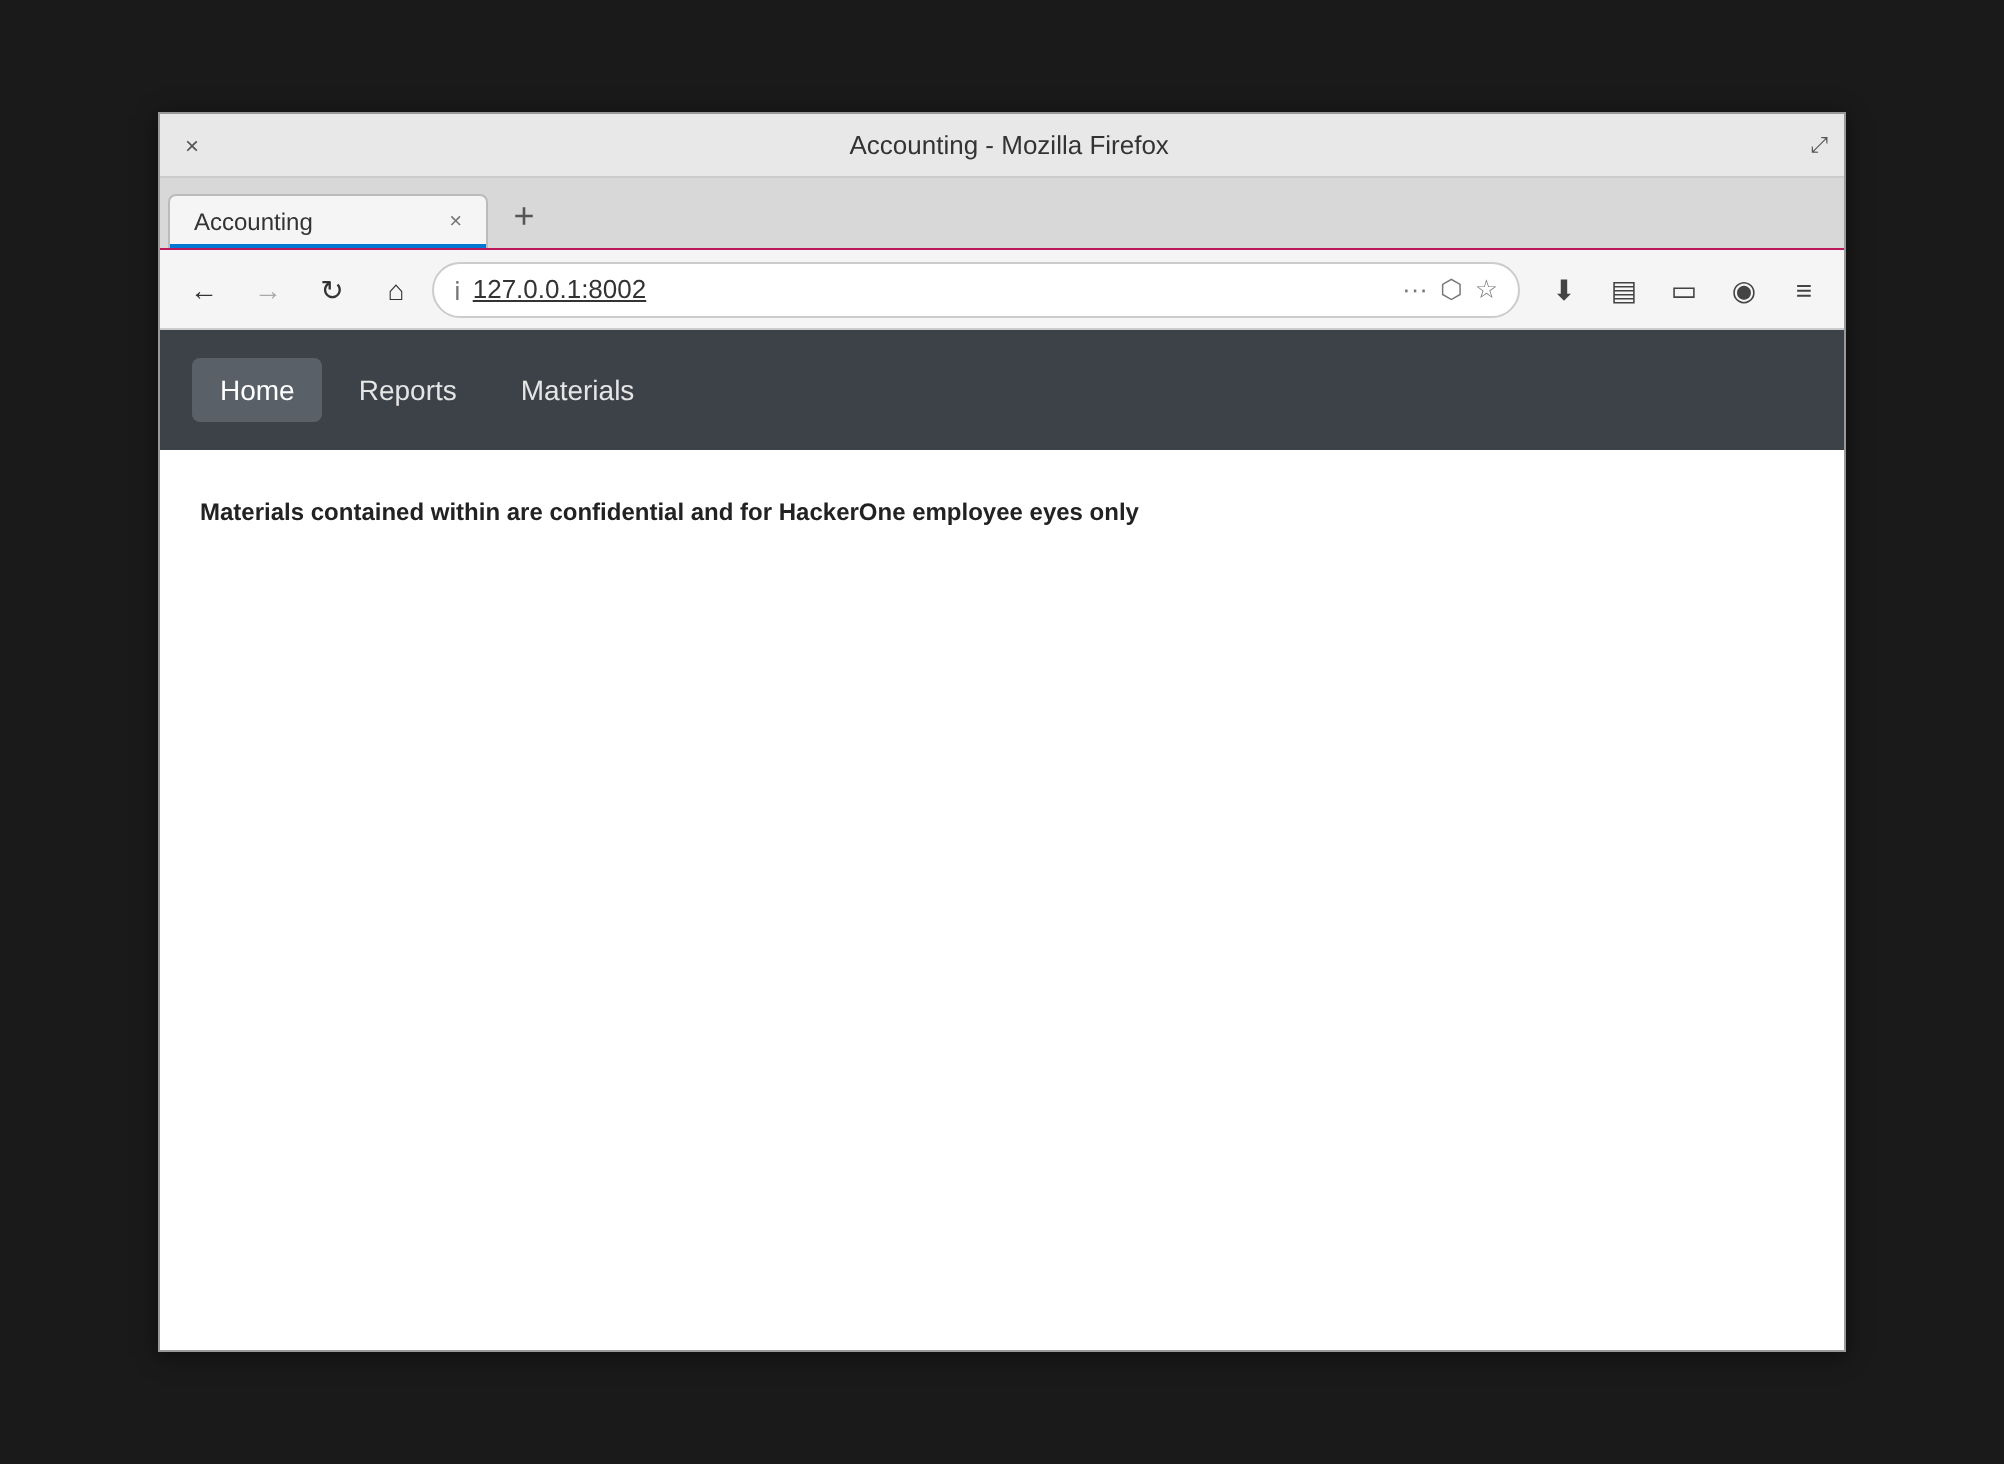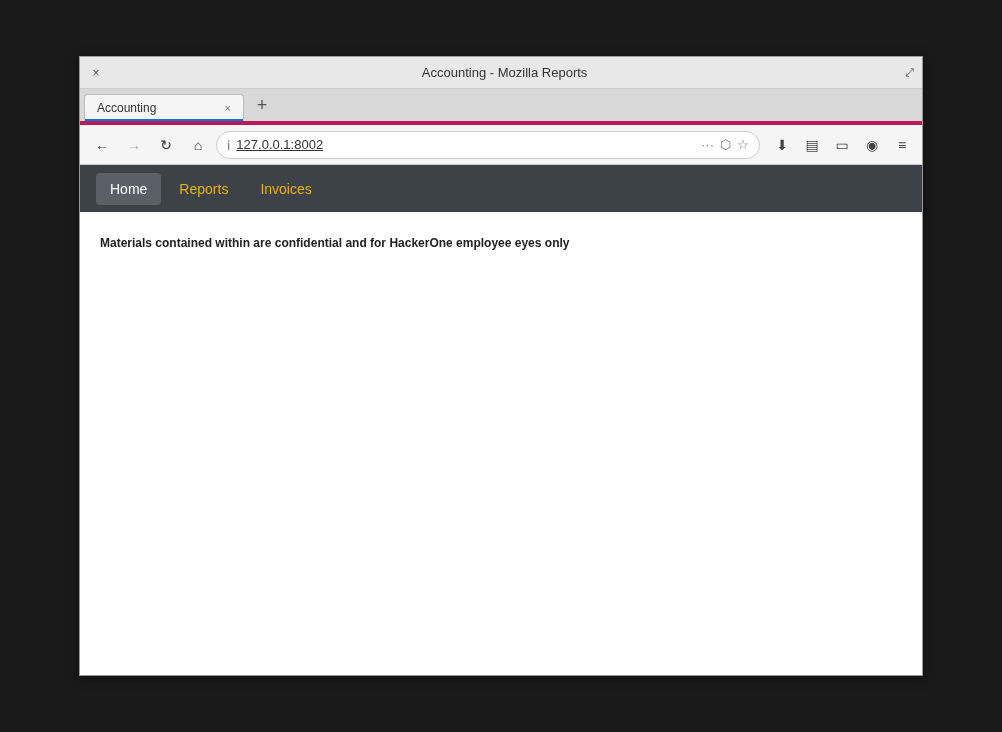--- a/index.html
+++ b/index.html
@@ -53,21 +53,21 @@
       cursor: pointer;
     }
 
     
     .tab-bar {
       background: #d8d8d8;
       height: 36px;
       display: flex;
       align-items: flex-end;
       padding: 0 4px;
-      border-bottom: 4px solid #be185d;
+      border-bottom: 1px solid #be185d;
       flex-shrink: 0;
     }
     .tab {
       background: #f5f5f5;
       border: 1px solid #bbb;
       border-bottom: none;
       border-radius: 4px 4px 0 0;
       padding: 6px 12px;
       font-size: 12px;
       color: #333;
@@ -184,31 +184,31 @@
       align-items: center;
       justify-content: center;
       font-size: 14px;
       color: #444;
       cursor: pointer;
     }
 
     
     .app-navbar {
       background: #3d4248;
-      height: 47px;
+      height: 60px;
       display: flex;
       align-items: center;
       padding: 0 16px;
       gap: 4px;
       flex-shrink: 0;
     }
     .app-nav-item {
       padding: 8px 14px;
       font-size: 14px;
-      color: #eab308;
+      color: #e5e5e5;
       cursor: pointer;
       border-radius: 4px;
     }
     .app-nav-item.active {
       background: #5a6068;
       color: #fff;
     }
 
     
     .page-content {
@@ -222,21 +222,21 @@
       color: #222;
     }
   </style>
 </head>
 <body>
 
 <div class="browser-window">
 
   <div class="title-bar">
     <span class="title-bar-close">×</span>
-    <span class="title-bar-title">Accounting - Mozilla Reports</span>
+    <span class="title-bar-title">Accounting - Mozilla Firefox</span>
     <span class="title-bar-expand">⤢</span>
   </div>
 
   <div class="tab-bar">
     <div class="tab">
       <span class="tab-title">Accounting</span>
       <span class="tab-close">×</span>
     </div>
     <button class="tab-new">+</button>
   </div>
@@ -270,20 +270,20 @@
       <span class="right-icon">▤</span>
       <span class="right-icon">▭</span>
       <span class="right-icon">◉</span>
       <span class="right-icon">≡</span>
     </div>
   </div>
 
   <div class="app-navbar">
     <div class="app-nav-item active">Home</div>
     <div class="app-nav-item">Reports</div>
-    <div class="app-nav-item">Invoices</div>
+    <div class="app-nav-item">Materials</div>
   </div>
 
   <div class="page-content">
     <p class="confidential-notice">Materials contained within are confidential and for HackerOne employee eyes only</p>
   </div>
 
 </div>
 
 </body></html>

